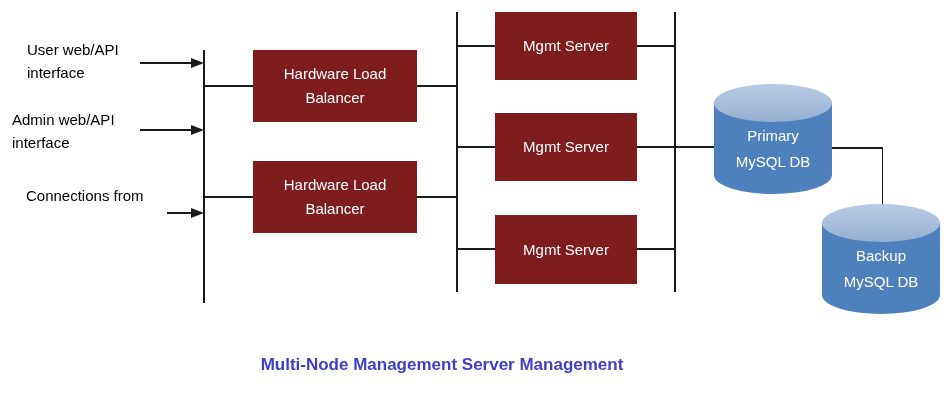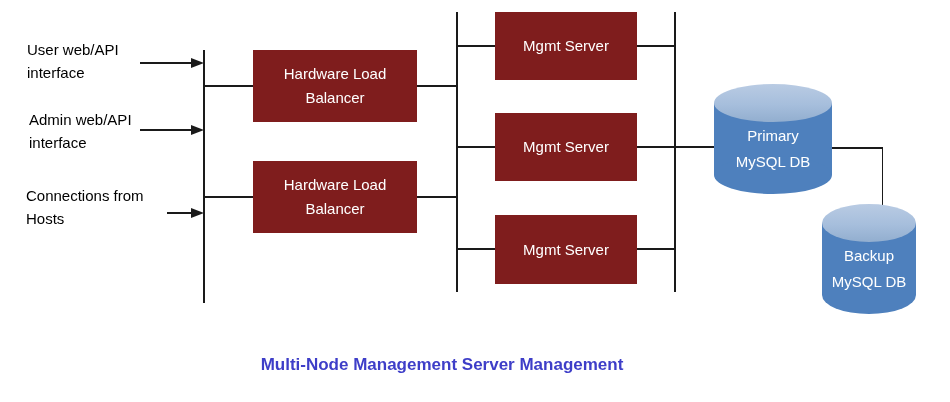--- a/index.html
+++ b/index.html
@@ -118,27 +118,26 @@
 </style>
 </head>
 <body>
 
 <div id="canvas">
 
   <div class="ext-label" style="left:27px; top:38px;">
     <div>User web/API</div>
     <div>interface</div>
   </div>
-  <div class="ext-label" style="left:29px; top:108px;">
+  <div class="ext-label" style="left:12px; top:108px;">
     <div>Admin web/API</div>
     <div>interface</div>
   </div>
   <div class="ext-label" style="left:26px; top:184px;">
     <div>Connections from</div>
-    <div>Hosts</div>
   </div>
 
   <div class="arrow-shaft" style="left:140px; top:62px; width:53px;"></div>
   <div class="arrow-head" style="left:191px; top:58px;"></div>
 
   <div class="arrow-shaft" style="left:140px; top:129px; width:53px;"></div>
   <div class="arrow-head" style="left:191px; top:125px;"></div>
 
   <div class="arrow-shaft" style="left:167px; top:212px; width:26px;"></div>
   <div class="arrow-head" style="left:191px; top:208px;"></div>
@@ -186,21 +185,21 @@
   <div class="cylinder" style="left:714px; top:84px; width:118px; height:110px;">
     <div class="cyl-body"></div>
     <div class="cyl-bottom"></div>
     <div class="cyl-top"></div>
     <div class="cyl-label">
       <div>Primary</div>
       <div>MySQL DB</div>
     </div>
   </div>
 
-  <div class="cylinder" style="left:822px; top:204px; width:94px; height:110px;">
+  <div class="cylinder" style="left:822px; top:204px; width:118px; height:110px;">
     <div class="cyl-body"></div>
     <div class="cyl-bottom"></div>
     <div class="cyl-top"></div>
     <div class="cyl-label">
       <div>Backup</div>
       <div>MySQL DB</div>
     </div>
   </div>
 
   <div class="diagram-title">Multi-Node Management Server Management</div>

